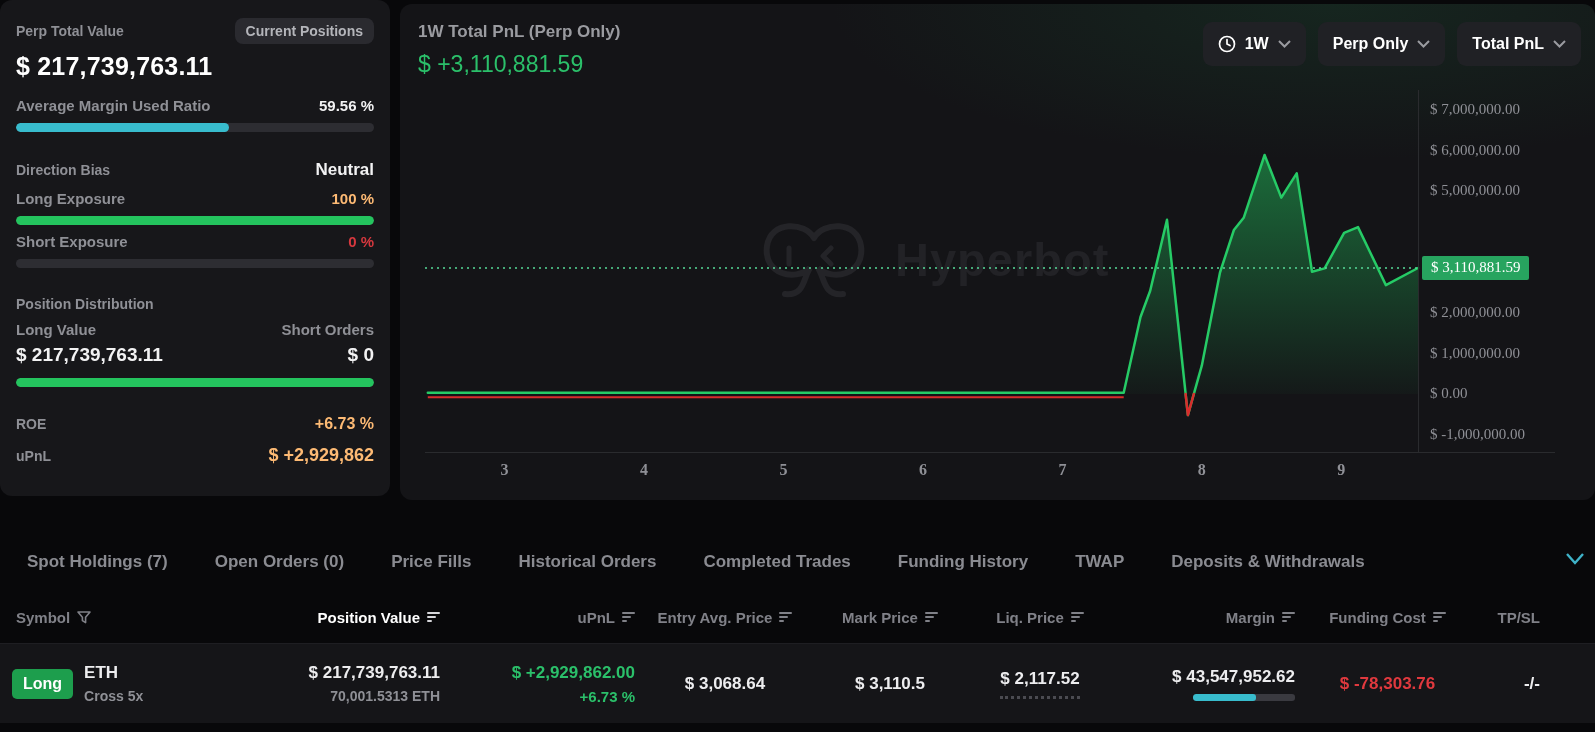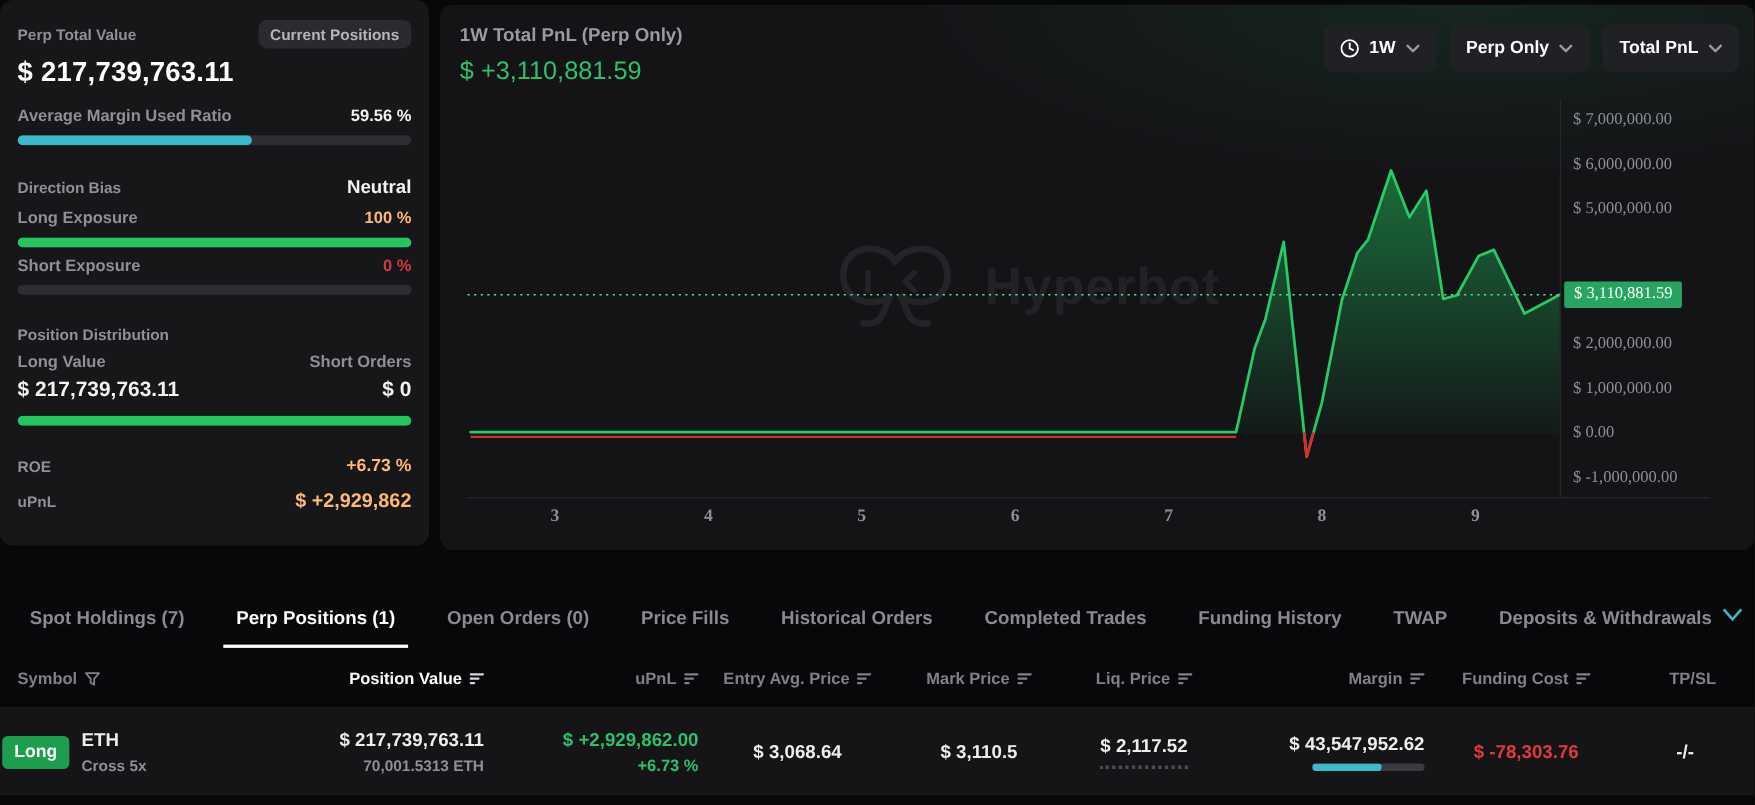--- a/index.html
+++ b/index.html
@@ -68,34 +68,34 @@
 
   
   .grid { display:grid; grid-template-columns:160px 280px 195px 180px 150px 150px 180px 185px 1fr; }
   #table-header { position:absolute; left:0; top:598px; width:1595px; height:38px; align-items:center; }
   .th { display:flex; align-items:center; gap:7px; color:#808188; font-size:15px; font-weight:700;
     white-space:nowrap; cursor:pointer; }
   .th.right { justify-content:flex-end; }
   .th.center { justify-content:center; }
   .th.active { color:#fff; }
   .th:first-child { padding-left:16px; }
-  .th:last-child { padding-right:35px; }
+  .th:last-child { padding-right:55px; }
   .sicon { display:flex; flex-direction:column; gap:2px; align-items:flex-start; }
   .sicon i { display:block; height:2px; background:#808188; border-radius:1px; }
   .sicon i:nth-child(1){ width:13px; } .sicon i:nth-child(2){ width:9px; } .sicon i:nth-child(3){ width:5px; }
   .th.active .sicon i { background:#d6d6da; }
   .ficon { width:14px; height:13px; }
   .ficon path { fill:none; stroke:#808188; stroke-width:1.6; stroke-linejoin:round; }
 
   #table-row { position:absolute; left:0; top:643px; width:1595px; height:80px; background:#151518;
     align-items:center; border-top:1px solid #1e1e22; cursor:pointer; }
   .td { font-size:17px; font-weight:700; color:#ededef; white-space:nowrap; }
   .td.right { text-align:right; } .td.center { text-align:center; }
   .sub { font-size:14px; font-weight:700; color:#8f9096; margin-top:5px; }
-  #symbol-cell { display:flex; align-items:center; gap:11px; padding-left:2px; }
+  #symbol-cell { display:flex; align-items:center; gap:11px; padding-left:12px; }
   #side-badge { background:#1d9e4d; color:#fff; font-size:16px; font-weight:700;
     padding:6px 11px; border-radius:5px; }
   .upnl-main { color:#2bc06a; font-size:17px; font-weight:700; }
   .upnl-sub { color:#2bc06a; font-size:15px; font-weight:700; margin-top:5px; }
   #liq-price-value { display:inline-block; border-bottom:3px dotted #4b4b51; padding-bottom:7px; }
   #margin-bar { width:102px; height:7px; border-radius:3px; background:#3a3a40; margin:7px 0 0 auto;
     overflow:hidden; }
   #margin-bar > div { height:100%; background:#38bccd; border-radius:3px; }
   #funding-cell { color:#e0393e; }
   #tpsl-cell { padding-right:55px; }
@@ -240,21 +240,20 @@
       <span style="left: 497.9px;">6</span>
       <span style="left: 637.4px;">7</span>
       <span style="left: 776.8px;">8</span>
       <span style="left: 916.3px;">9</span>
     </div>
   <div id="pnl-badge" style="top: 252.008px;">$ 3,110,881.59</div>
 </div>
 
 <div id="tabs">
     <div class="tab">Spot Holdings (7)</div>
-    <div class="tab active">Perp Positions (1)</div>
     <div class="tab">Open Orders (0)</div>
     <div class="tab">Price Fills</div>
     <div class="tab">Historical Orders</div>
     <div class="tab">Completed Trades</div>
     <div class="tab">Funding History</div>
     <div class="tab">TWAP</div>
     <div class="tab">Deposits &amp; Withdrawals</div>
   </div>
 <svg id="tabs-more" viewBox="0 0 20 14">
   <polyline points="2,2 10,11 18,2"></polyline>

